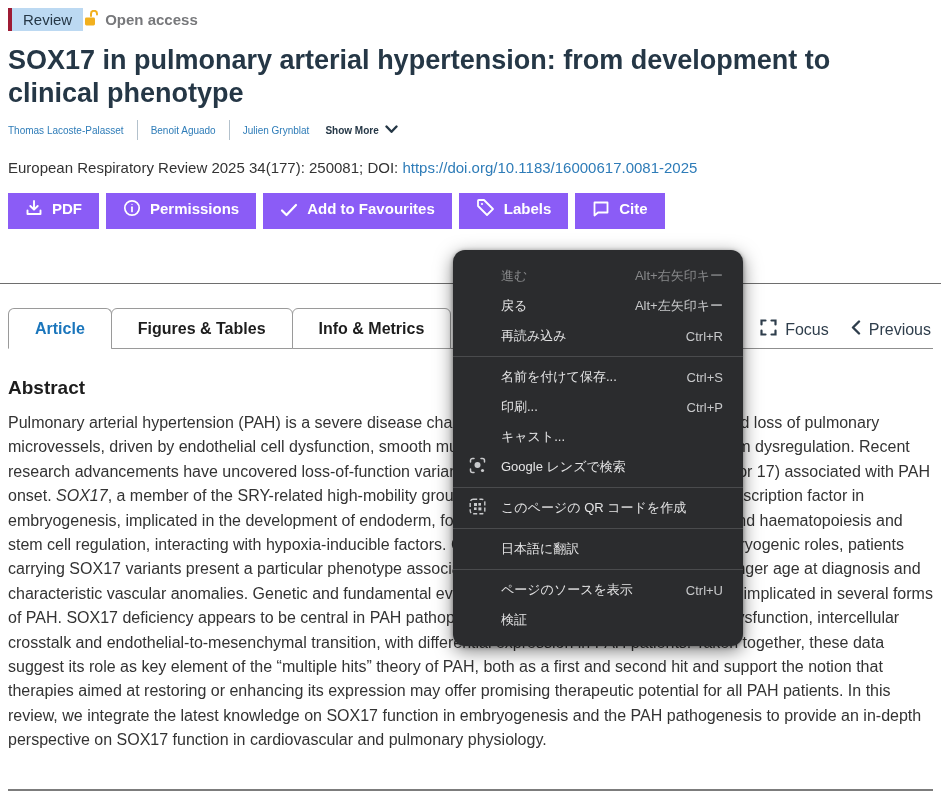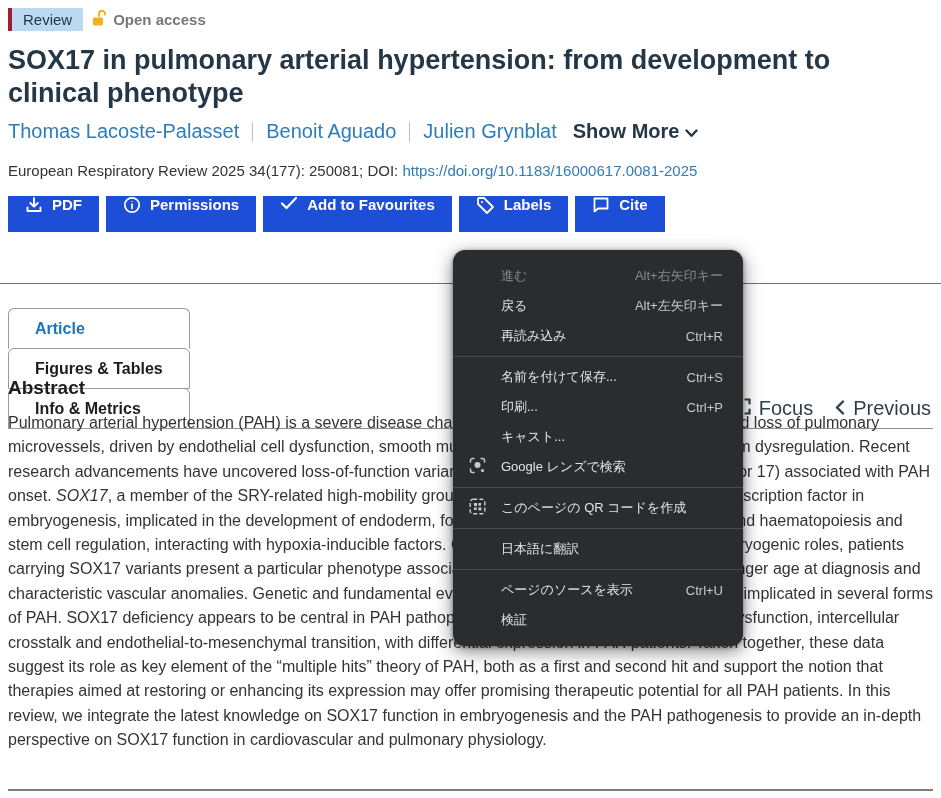--- a/index.html
+++ b/index.html
@@ -4,65 +4,65 @@
 <style>
   * { margin:0; padding:0; box-sizing:border-box; }
   html,body { width:941px; height:798px; }
   body {
     font-family:"Liberation Sans","DejaVu Sans",sans-serif;
     background:#ffffff; color:#333; position:relative; overflow:hidden;
   }
   .page { padding:0 8px; position:relative; }
 
   
-  .badge-row { display:flex; align-items:center; gap:8px; margin-top:8px; }
+  .badge-row { display:flex; align-items:center; gap:0; margin-top:8px; }
   .review-badge {
     display:inline-flex; align-items:center; height:23px; padding:0 11px;
     background:#bcd9f2; border-left:4px solid #9e1b34;
     color:#253746; font-size:15px;
   }
   .open-access { display:inline-flex; align-items:center; gap:6px; color:#77787b; font-size:15px; font-weight:600; }
 
   
   .title { margin-top:13px; font-size:27px; line-height:33px; font-weight:bold; color:#253746; max-width:900px; }
 
   
-  .authors { display:flex; align-items:center; margin-top:10px; font-size:20px; }
+  .authors { display:flex; align-items:center; margin-top:10px; font-size:10px; }
   .author-link { color:#2e7cb8; text-decoration:none; cursor:pointer; }
   .author-sep { width:1px; height:20px; background:#b3c1cc; margin:0 13px; }
   .show-more { display:inline-flex; align-items:center; gap:6px; font-weight:bold; color:#253746; margin-left:16px; cursor:pointer; }
 
   
   .citation { margin-top:19px; font-size:15px; color:#333; }
   .doi-link { color:#2e7cb8; text-decoration:none; cursor:pointer; }
 
   
   .toolbar { display:flex; gap:7px; margin-top:17px; }
   .tb-btn {
-    display:inline-flex; align-items:flex-start; gap:9px; height:36px; padding:0 17px;
-    background:#1d4ed8; color:#fff; font-size:15px; font-weight:bold;
+    display:inline-flex; align-items:flex-end; gap:9px; height:36px; padding:12px 17px;
+    background:#8b5cf6; color:#fff; font-size:15px; font-weight:bold;
     border:none; cursor:pointer;
   }
   .tb-btn svg { display:block; }
 
   
   .rule-top { position:absolute; left:0; right:0; top:283px; border-top:1px solid #6e6e6e; }
   .rule-bottom { position:absolute; left:8px; right:8px; top:789px; border-top:2px solid #7c7c7c; }
 
   
   .tabbar { position:absolute; left:8px; right:8px; top:308px; display:flex; align-items:flex-end; border-bottom:1px solid #8f8f8f; }
-  .tabs { display:flex;flex-direction:column; }
+  .tabs { display:flex; }
   .tab {
     height:41px; display:flex; align-items:center; padding:0 26px;
     border:1px solid #9a9a9a; border-radius:6px 6px 0 0; background:#fff;
     font-size:16px; font-weight:bold; color:#1d1d1d; margin-bottom:-1px; cursor:pointer;
     margin-right:-1px;
   }
   .tab.active { color:#1b76bc; border-bottom-color:#ffffff; }
-  .view-tools { margin-left:auto; display:flex; align-items:center; gap:22px; padding-bottom:8px; padding-right:2px; color:#2f3e4c; font-size:20px; }
+  .view-tools { margin-left:auto; display:flex; align-items:center; gap:22px; padding-bottom:8px; padding-right:2px; color:#2f3e4c; font-size:16px; }
   .view-tool { display:inline-flex; align-items:center; gap:8px; cursor:pointer; color:#2f3e4c; }
 
   
   .abstract-heading { position:absolute; left:8px; top:377px; font-size:19px; font-weight:bold; color:#1d1d1d; }
   .abstract-text { position:absolute; left:8px; top:411px; width:925px; font-size:16px; line-height:24.4px; color:#333; }
   .abstract-text .it { font-style:italic; }
 
   
   .ctx-menu {
     position:absolute; left:453px; top:250px; width:290px; z-index:20;

